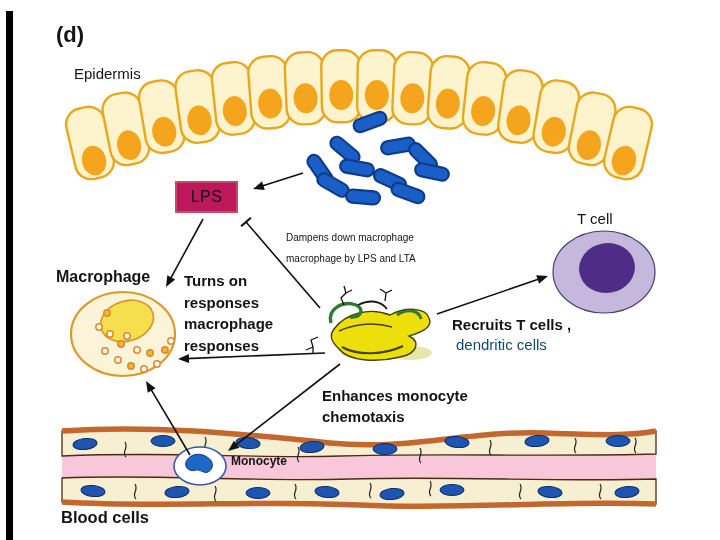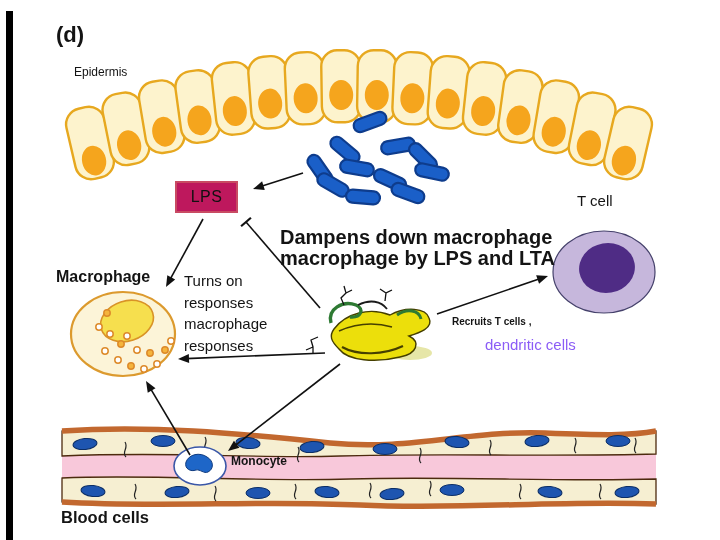--- a/index.html
+++ b/index.html
@@ -3,29 +3,29 @@
 <meta charset="utf-8">
 <style>
   html,body{margin:0;padding:0;background:#fff;}
   .stage{position:relative;width:720px;height:540px;background:#fff;overflow:hidden;
          font-family:"Liberation Sans",sans-serif;color:#111;}
   .edgebar{position:absolute;left:6px;top:11px;width:7px;height:529px;}
   svg.diagram{position:absolute;left:0;top:0;}
   .lbl{position:absolute;white-space:nowrap;color:#141414;}
   .ln{display:block;}
   #panel-label{left:56px;top:22px;font-size:22px;font-weight:700;}
-  #epidermis-label{left:74px;top:65px;font-size:12px;font-weight:500;}
+  #epidermis-label{left:74px;top:65px;font-size:15px;font-weight:500;}
   #lps-box{left:175px;top:181px;width:59px;height:28px;border:2px solid #c84b63;
            display:flex;align-items:center;justify-content:center;font-size:16px;
            letter-spacing:.5px;background:#be185d;position:absolute;}
-  #tcell-label{left:577px;top:192px;font-size:15px;font-weight:500;}
-  #dampens-annotation{left:280px;top:227px;font-size:20px;font-weight:700;line-height:21px;}
+  #tcell-label{left:577px;top:210px;font-size:15px;font-weight:500;}
+  #dampens-annotation{left:286px;top:227px;font-size:10px;font-weight:400;line-height:21px;}
   #macrophage-label{left:56px;top:268px;font-size:16px;font-weight:700;}
-  #turnson-annotation{left:184px;top:270px;font-size:15px;font-weight:400;line-height:21.5px;}
-  #recruits-line1{left:452px;top:316px;font-size:10px;font-weight:700;}
+  #turnson-annotation{left:184px;top:270px;font-size:15px;font-weight:700;line-height:21.5px;}
+  #recruits-line1{left:452px;top:316px;font-size:15px;font-weight:700;}
   #recruits-line2{left:456px;top:336px;font-size:15px;font-weight:500;}
   #enhances-annotation{left:322px;top:386px;font-size:15px;font-weight:700;line-height:20.5px;}
   #monocyte-label{left:231px;top:454px;font-size:12px;font-weight:700;}
   #bloodvessel-label{left:61px;top:508px;font-size:16.5px;font-weight:600;}
 </style>
 </head>
 <body>
 
 <div class="stage">
   <div class="edgebar" style="background: rgb(0, 0, 0);"></div>
@@ -205,19 +205,23 @@
   <div class="lbl" id="macrophage-label">Macrophage</div>
 
   <div class="lbl" id="turnson-annotation">
     <span class="ln">Turns on</span>
     <span class="ln">responses</span>
     <span class="ln">macrophage</span>
     <span class="ln">responses</span>
   </div>
 
   <div class="lbl" id="recruits-line1">Recruits T cells ,</div>
-  <div class="lbl" id="recruits-line2" style="color: #8b5cf6; margin-left: 29px;">dendritic cells</div>
-
+  <div class="lbl" id="recruits-line2" style="color: #0c4a6e;">dendritic cells</div>
+
+  <div class="lbl" id="enhances-annotation">
+    <span class="ln">Enhances monocyte</span>
+    <span class="ln">chemotaxis</span>
+  </div>
 
   <div class="lbl" id="monocyte-label">Monocyte</div>
 
   <div class="lbl" id="bloodvessel-label">Blood cells</div>
 </div>
 
 </body></html>

